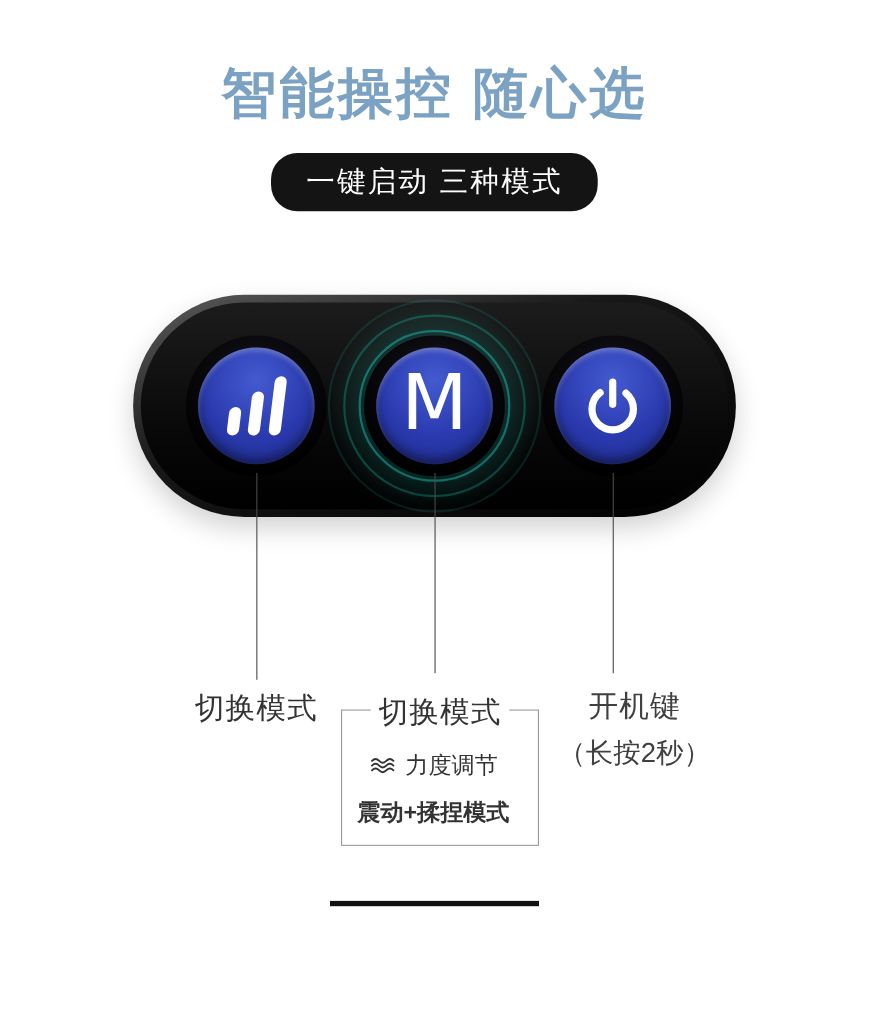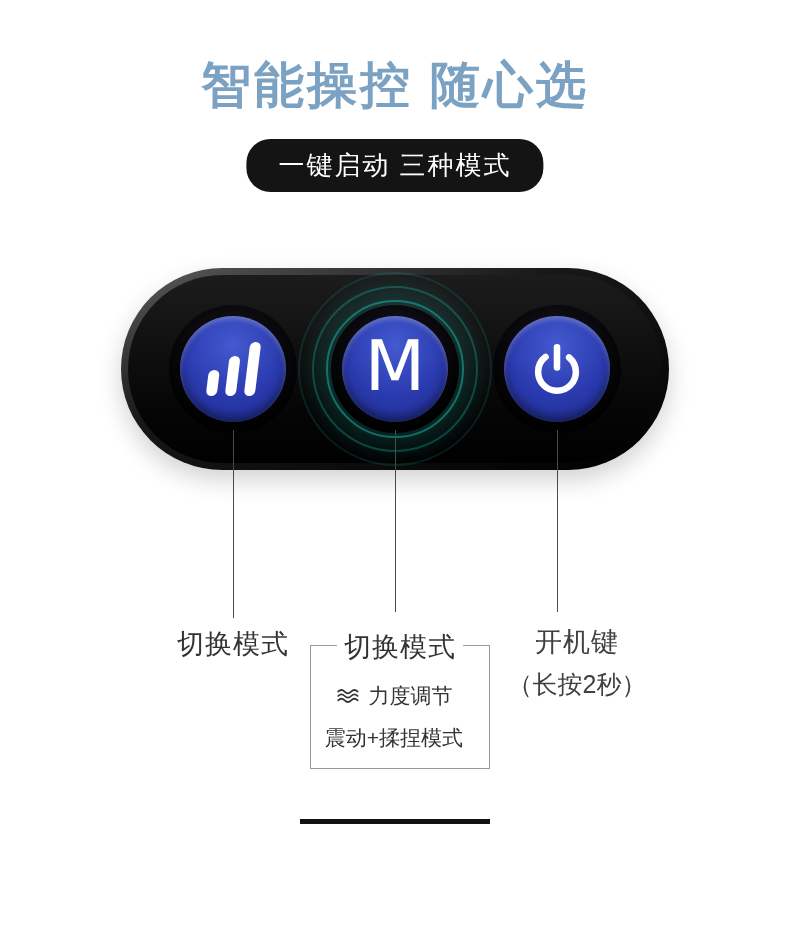--- a/index.html
+++ b/index.html
@@ -180,21 +180,21 @@
   .mode-row {
     display: flex;
     align-items: center;
     justify-content: center;
     gap: 7px;
     font-size: 21px;
     color: #333333;
     margin-bottom: 14px;
     white-space: nowrap;
   }
-  .mode-row:last-child { margin-bottom: 0; }
+  .mode-row:last-child { margin-bottom: 0; font-weight: bold; }
   .hand-flip { transform: scaleX(-1); }
 
   
   .divider {
     position: absolute;
     bottom: 0;
     left: 50%;
     transform: translateX(-50%);
     width: 190px;
     height: 5px;

